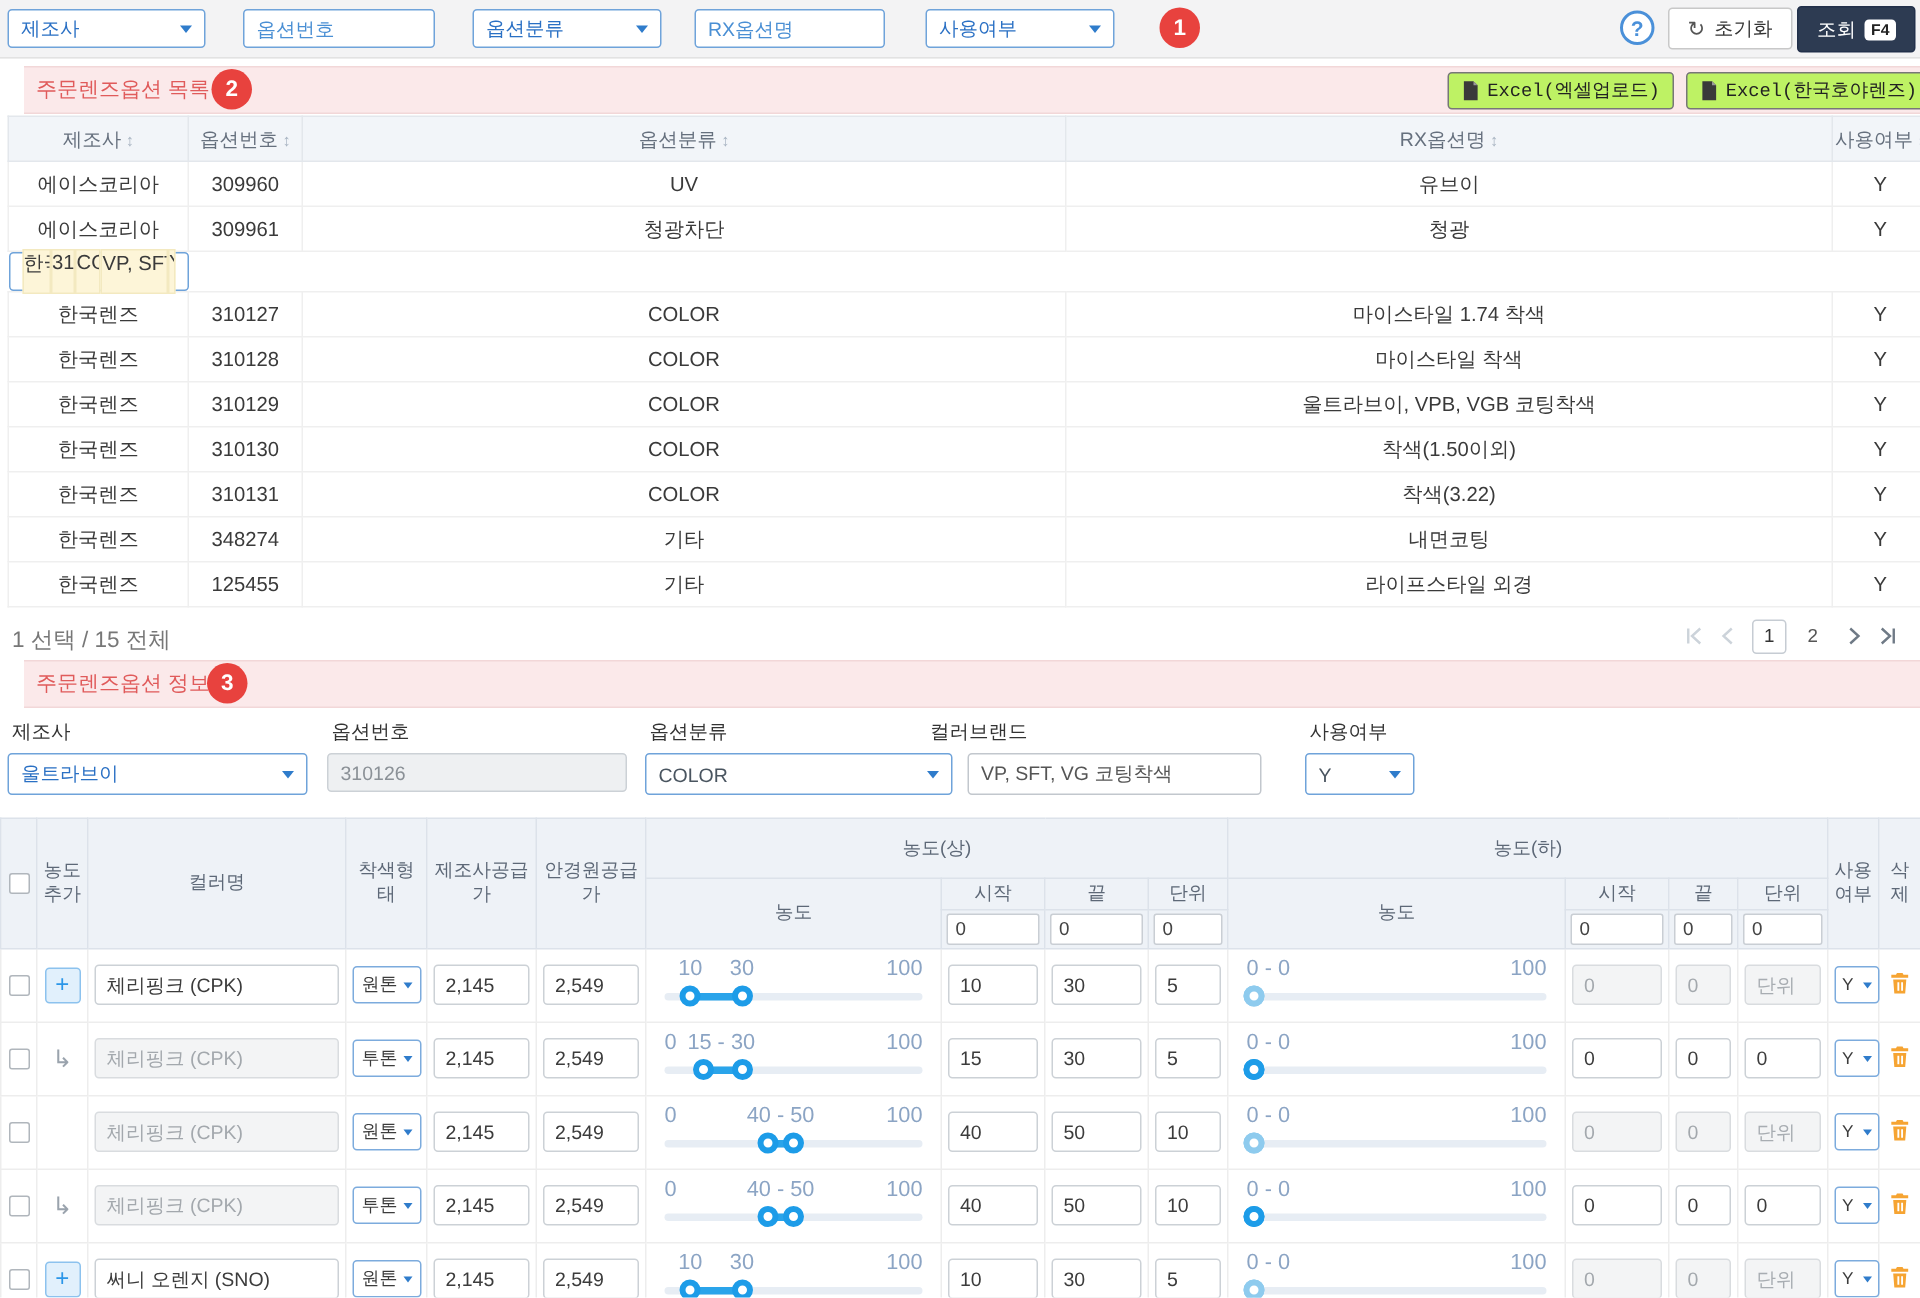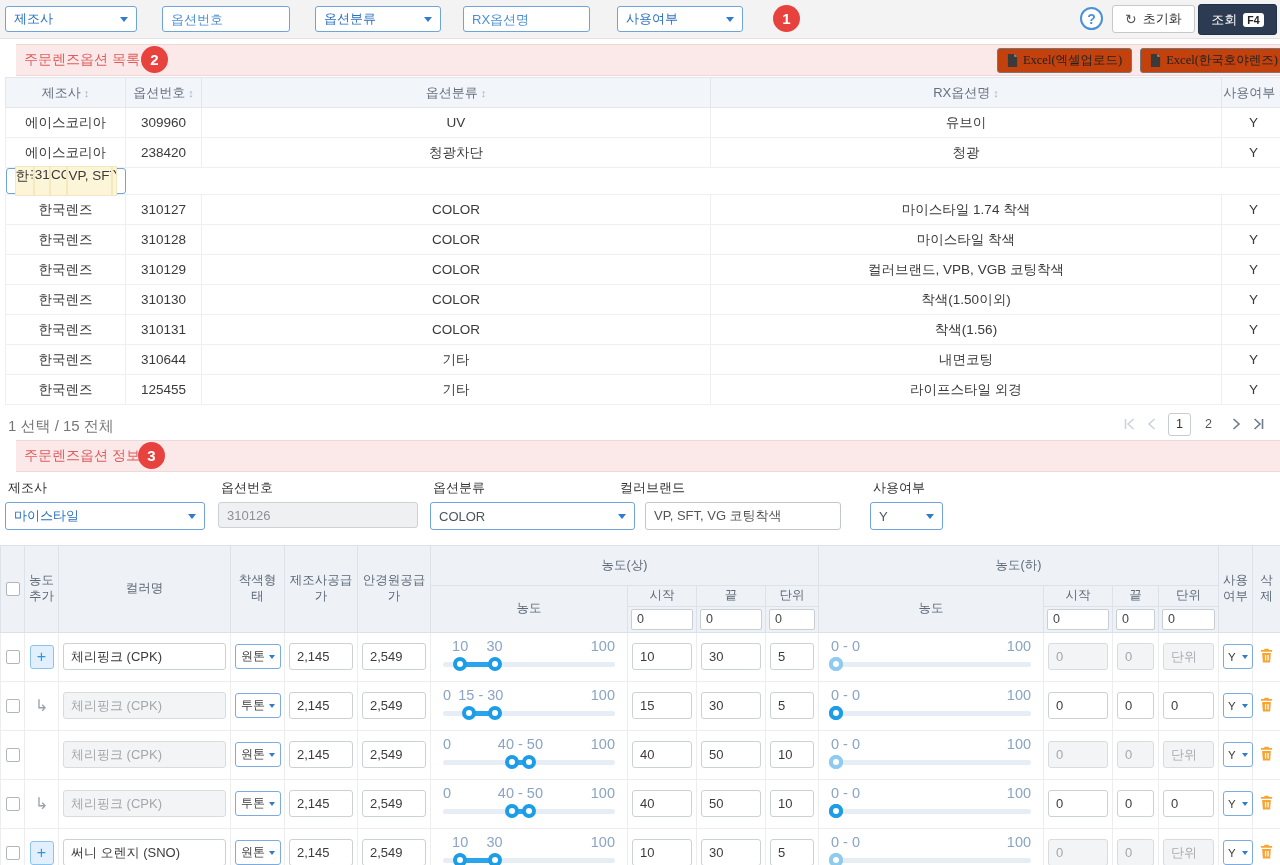--- a/index.html
+++ b/index.html
@@ -27,21 +27,21 @@
   .btn-search{position:absolute;left:1198px;top:4px;width:79px;height:31px;background:#2d3b52;border:1px solid #22304a;border-radius:3px;color:#fff;font-size:13px;display:flex;align-items:center;justify-content:center;gap:6px;cursor:pointer;font-family:inherit;}
   .f4{background:#fff;color:#222;border-radius:3px;font-size:10.5px;padding:1px 4px;font-weight:bold;}
   
   .badge{position:absolute;width:27px;height:27px;border-radius:50%;background:#e8423e;color:#fff;font-size:15px;font-weight:bold;display:flex;align-items:center;justify-content:center;z-index:9;}
   #badge1{left:773px;top:5px;} #badge2{left:141px;top:46px;} #badge3{left:138px;top:442px;}
   
   .secbar{position:absolute;left:16px;width:1280px;height:32px;background:#fbe9ea;border-top:1px solid #f2d7d8;border-bottom:1px solid #f2d7d8;display:flex;align-items:center;padding:0 8px;}
   #sec1{top:44px;} #sec2{top:440px;}
   .sec-title{font-size:14px;color:#e05b5b;}
   .excel-wrap{position:absolute;right:8px;top:3px;display:flex;gap:8px;}
-  .btn-excel{height:25px;background:#c2410c;border:1px solid #777;border-radius:3px;display:flex;align-items:center;gap:5px;padding:0 9px;font-size:12.5px;color:#222;cursor:pointer;font-family:Liberation Serif, serif;}
+  .btn-excel{height:25px;background:#bef264;border:1px solid #777;border-radius:3px;display:flex;align-items:center;gap:5px;padding:0 9px;font-size:12.5px;color:#222;cursor:pointer;font-family:Liberation Mono, monospace;}
   
   .list{position:absolute;top:77px;left:5px;width:1280px;border-collapse:collapse;table-layout:fixed;}
   .list th{height:30px;background:#f2f5f9;border:1px solid #e3e7ec;font-size:13px;color:#66707e;font-weight:normal;}
   .list td{height:30px;border:1px solid #efefef;font-size:13.5px;color:#3a3a3a;text-align:center;overflow:hidden;white-space:nowrap;cursor:pointer;}
   .list tr.sel td{background:#fdf5d8;border-color:#f3e9c0;}
   .sort{color:#a8b4c2;font-size:11px;margin-left:3px;}
   .list-footer{position:absolute;top:408px;left:0;width:1280px;height:32px;background:#fff;}
   .sel-count{position:absolute;left:8px;top:9px;font-size:15px;color:#777;}
   .pager{position:absolute;right:16px;top:4px;display:flex;align-items:center;gap:12px;height:24px;}
   .pg-ic{display:flex;align-items:center;cursor:pointer;}
@@ -158,21 +158,21 @@
   <tbody id="list-body">
       <tr class="">
         <td>에이스코리아</td>
         <td>309960</td>
         <td>UV</td>
         <td>유브이</td>
         <td>Y</td>
       </tr>
       <tr class="">
         <td>에이스코리아</td>
-        <td>238420</td>
+        <td>309961</td>
         <td>청광차단</td>
         <td>청광</td>
         <td>Y</td>
       </tr>
       <tr class="sel">
         <td>한국렌즈</td>
         <td>310126</td>
         <td>COLOR</td>
         <td>VP, SFT, VG 코팅착색</td>
         <td>Y</td>
@@ -188,40 +188,40 @@
         <td>한국렌즈</td>
         <td>310128</td>
         <td>COLOR</td>
         <td>마이스타일 착색</td>
         <td>Y</td>
       </tr>
       <tr class="">
         <td>한국렌즈</td>
         <td>310129</td>
         <td>COLOR</td>
-        <td>컬러브랜드, VPB, VGB 코팅착색</td>
+        <td>울트라브이, VPB, VGB 코팅착색</td>
         <td>Y</td>
       </tr>
       <tr class="">
         <td>한국렌즈</td>
         <td>310130</td>
         <td>COLOR</td>
         <td>착색(1.50이외)</td>
         <td>Y</td>
       </tr>
       <tr class="">
         <td>한국렌즈</td>
         <td>310131</td>
         <td>COLOR</td>
-        <td>착색(1.56)</td>
-        <td>Y</td>
-      </tr>
-      <tr class="">
-        <td>한국렌즈</td>
-        <td>310644</td>
+        <td>착색(3.22)</td>
+        <td>Y</td>
+      </tr>
+      <tr class="">
+        <td>한국렌즈</td>
+        <td>348274</td>
         <td>기타</td>
         <td>내면코팅</td>
         <td>Y</td>
       </tr>
       <tr class="">
         <td>한국렌즈</td>
         <td>125455</td>
         <td>기타</td>
         <td>라이프스타일 외경</td>
         <td>Y</td>
@@ -266,21 +266,21 @@
 </div>
 
 <div class="form">
   <span class="fl fl1">제조사</span>
   <span class="fl fl2">옵션번호</span>
   <span class="fl fl3">옵션분류</span>
   <span class="fl fl4">컬러브랜드</span>
   <span class="fl fl5">사용여부</span>
 
   <div class="fc fc1 sel">
-    <span>마이스타일</span>
+    <span>울트라브이</span>
     <span class="caret"></span>
   </div>
   <div class="fc fc2"><input class="txt dis" disabled="" value="310126" style=""></div>
   <div class="fc fc3 sel dark">
     <span>COLOR</span>
     <span class="caret"></span>
   </div>
   <div class="fc fc4"><input class="txt gray" value="VP, SFT, VG 코팅착색" style=""></div>
   <div class="fc fc5 sel dark">
     <span>Y</span>

